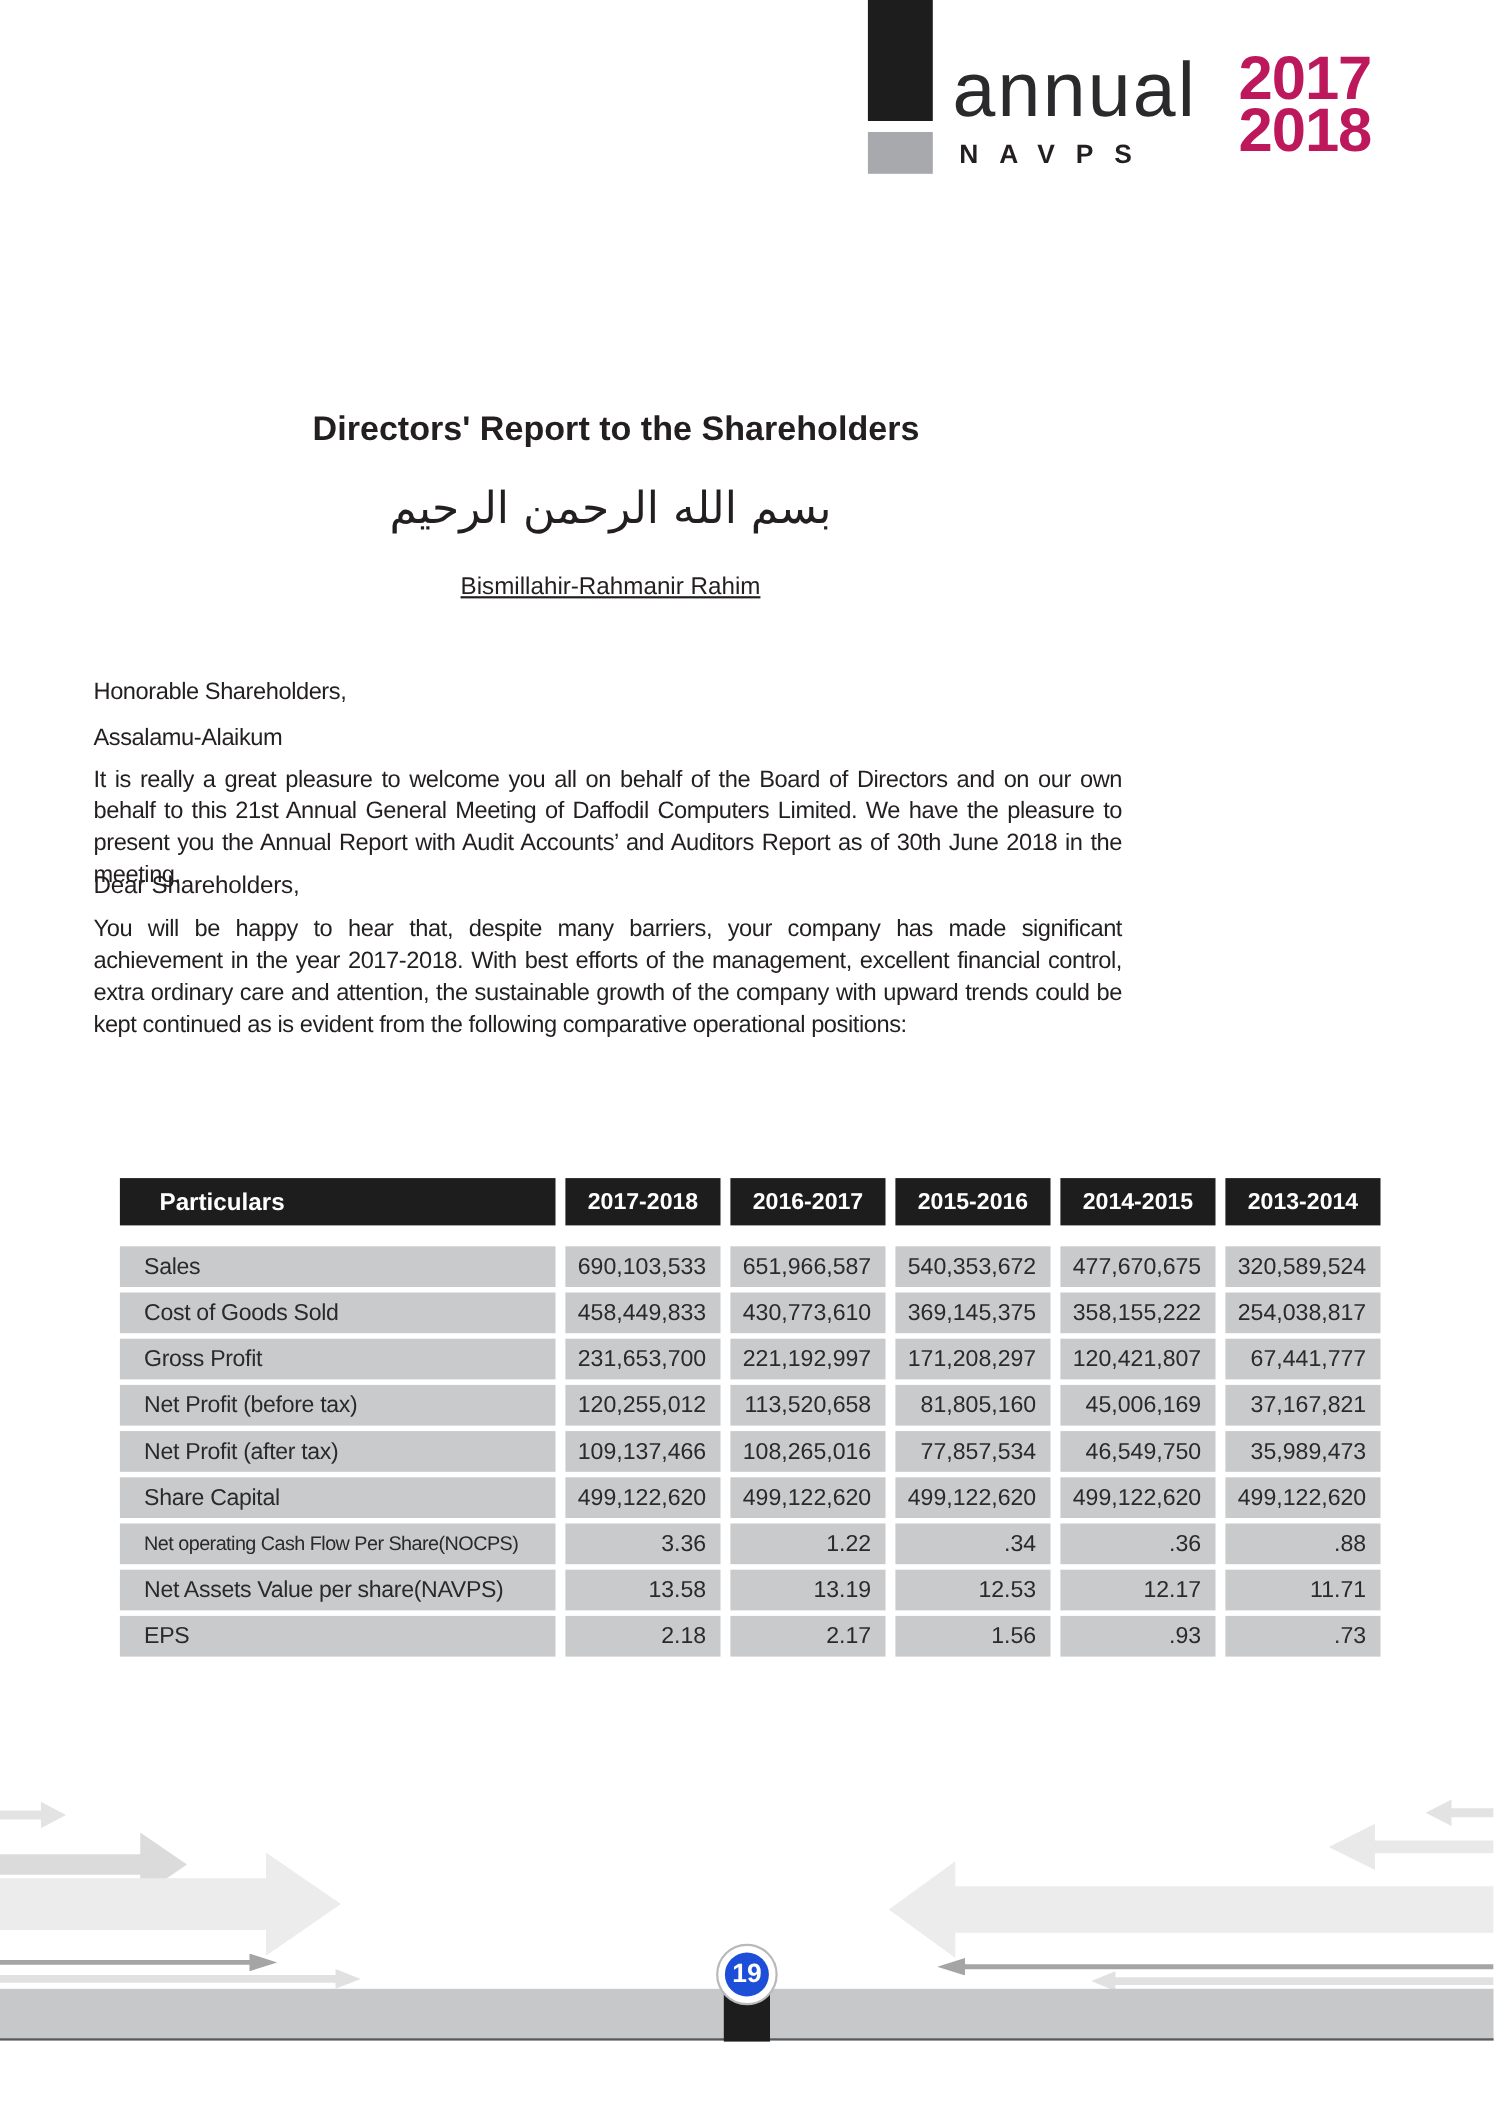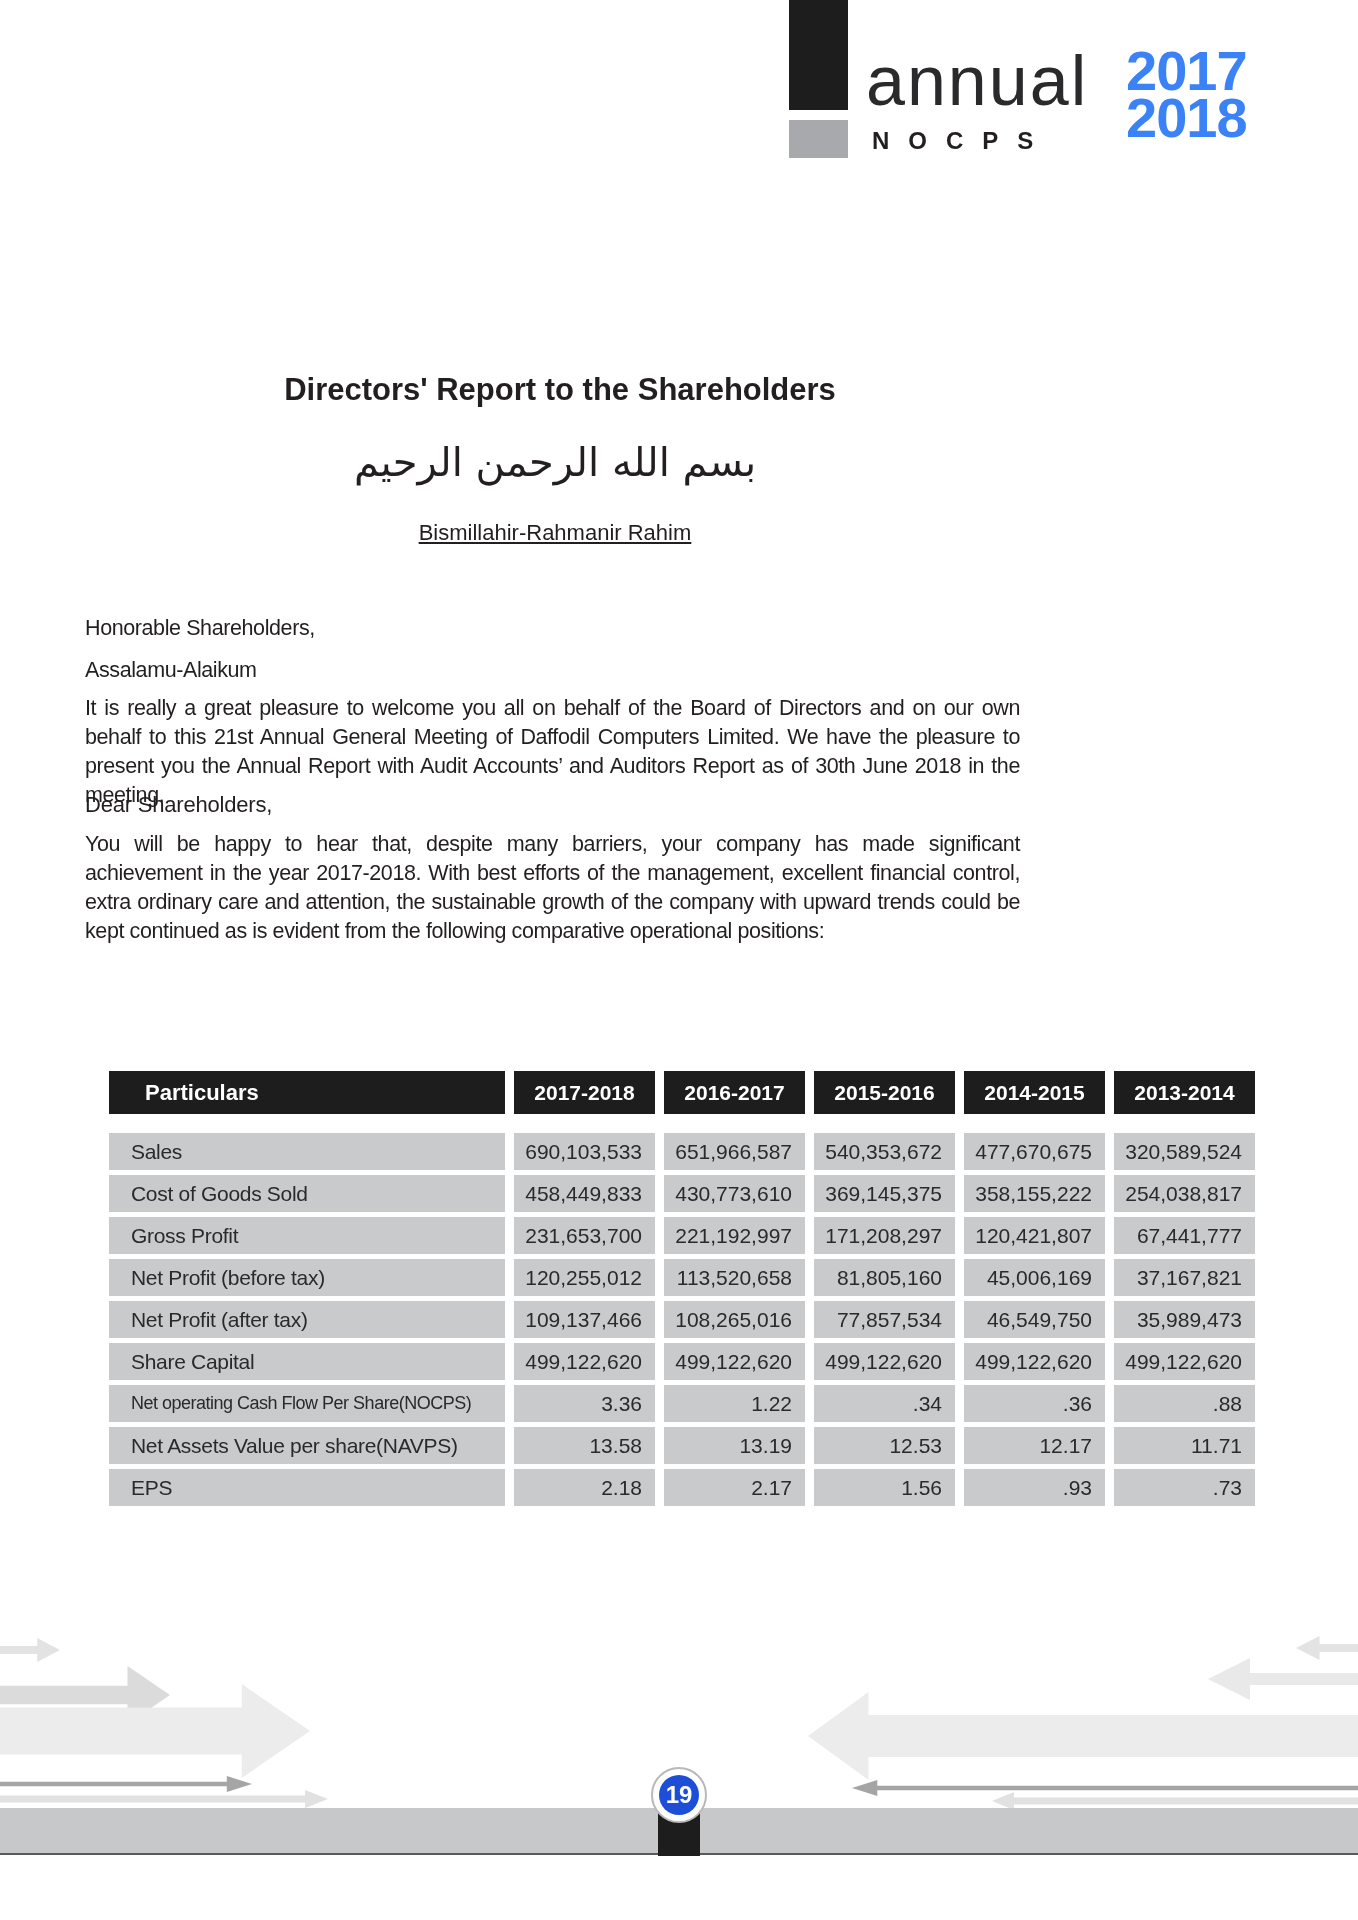--- a/index.html
+++ b/index.html
@@ -4,21 +4,21 @@
 <style>
   * { margin:0; padding:0; box-sizing:border-box; }
   body { background:#ffffff; font-family:"Liberation Sans", sans-serif; }
   .page { position:relative; width:1358px; height:1920px; background:#ffffff; color:#231f20; overflow:hidden; }
 
   
   .logo-black { position:absolute; left:789px; top:0; width:59px; height:110px; background:#1e1d1d; }
   .logo-gray  { position:absolute; left:789px; top:120px; width:59px; height:38px; background:#a7a9ac; }
   .logo-annual{ position:absolute; left:866px; top:46px; font-size:70px; line-height:1; letter-spacing:2px; color:#2a2a2c; }
   .logo-report{ position:absolute; left:872px; top:127px; font-size:24px; font-weight:bold; letter-spacing:19px; color:#231f20; white-space:nowrap; }
-  .logo-years { position:absolute; left:1126px; top:47px; font-size:56px; font-weight:bold; line-height:0.84; letter-spacing:-1px; color:#3b82f6; }
+  .logo-years { position:absolute; left:1126px; top:47px; font-size:56px; font-weight:bold; line-height:0.84; letter-spacing:-1px; color:#be185d; }
 
   
   .page-title { position:absolute; left:90px; top:372px; width:940px; text-align:center; font-size:31px; font-weight:bold; }
   .bismillah-ar { position:absolute; left:85px; top:438px; width:940px; text-align:center; direction:rtl;
                   font-family:"DejaVu Sans", sans-serif; font-size:40px; line-height:1.2; color:#231f20; }
   .bismillah-tr { position:absolute; left:85px; top:520px; width:940px; text-align:center; font-size:22px;text-decoration:underline; }
   .salutation  { position:absolute; left:85px; top:616px; width:935px; font-size:21.5px; letter-spacing:-0.4px; }
   .greeting    { position:absolute; left:85px; top:658px; width:935px; font-size:21.5px; letter-spacing:-0.4px; }
   .para1       { position:absolute; left:85px; top:694px; width:935px; font-size:21.5px; letter-spacing:-0.4px; line-height:29px; text-align:justify; }
   .subheading  { position:absolute; left:85px; top:792px; width:935px; font-size:22px; font-weight:normal; letter-spacing:-0.2px; }
@@ -49,21 +49,21 @@
                  font-size:24px; font-weight:bold; }
 </style>
 </head>
 <body>
 
 <div class="page">
 
   <div class="logo-black"></div>
   <div class="logo-gray"></div>
   <div class="logo-annual">annual</div>
-  <div class="logo-report">NOCPS</div>
+  <div class="logo-report">NAVPS</div>
   <div class="logo-years">
     <div>2017</div>
     <div>2018</div>
   </div>
 
   <div class="page-title">Directors' Report to the Shareholders</div>
   <div class="bismillah-ar">بسم الله الرحمن الرحيم</div>
   <div class="bismillah-tr">Bismillahir-Rahmanir Rahim</div>
 
   <div class="salutation">Honorable Shareholders,</div>

